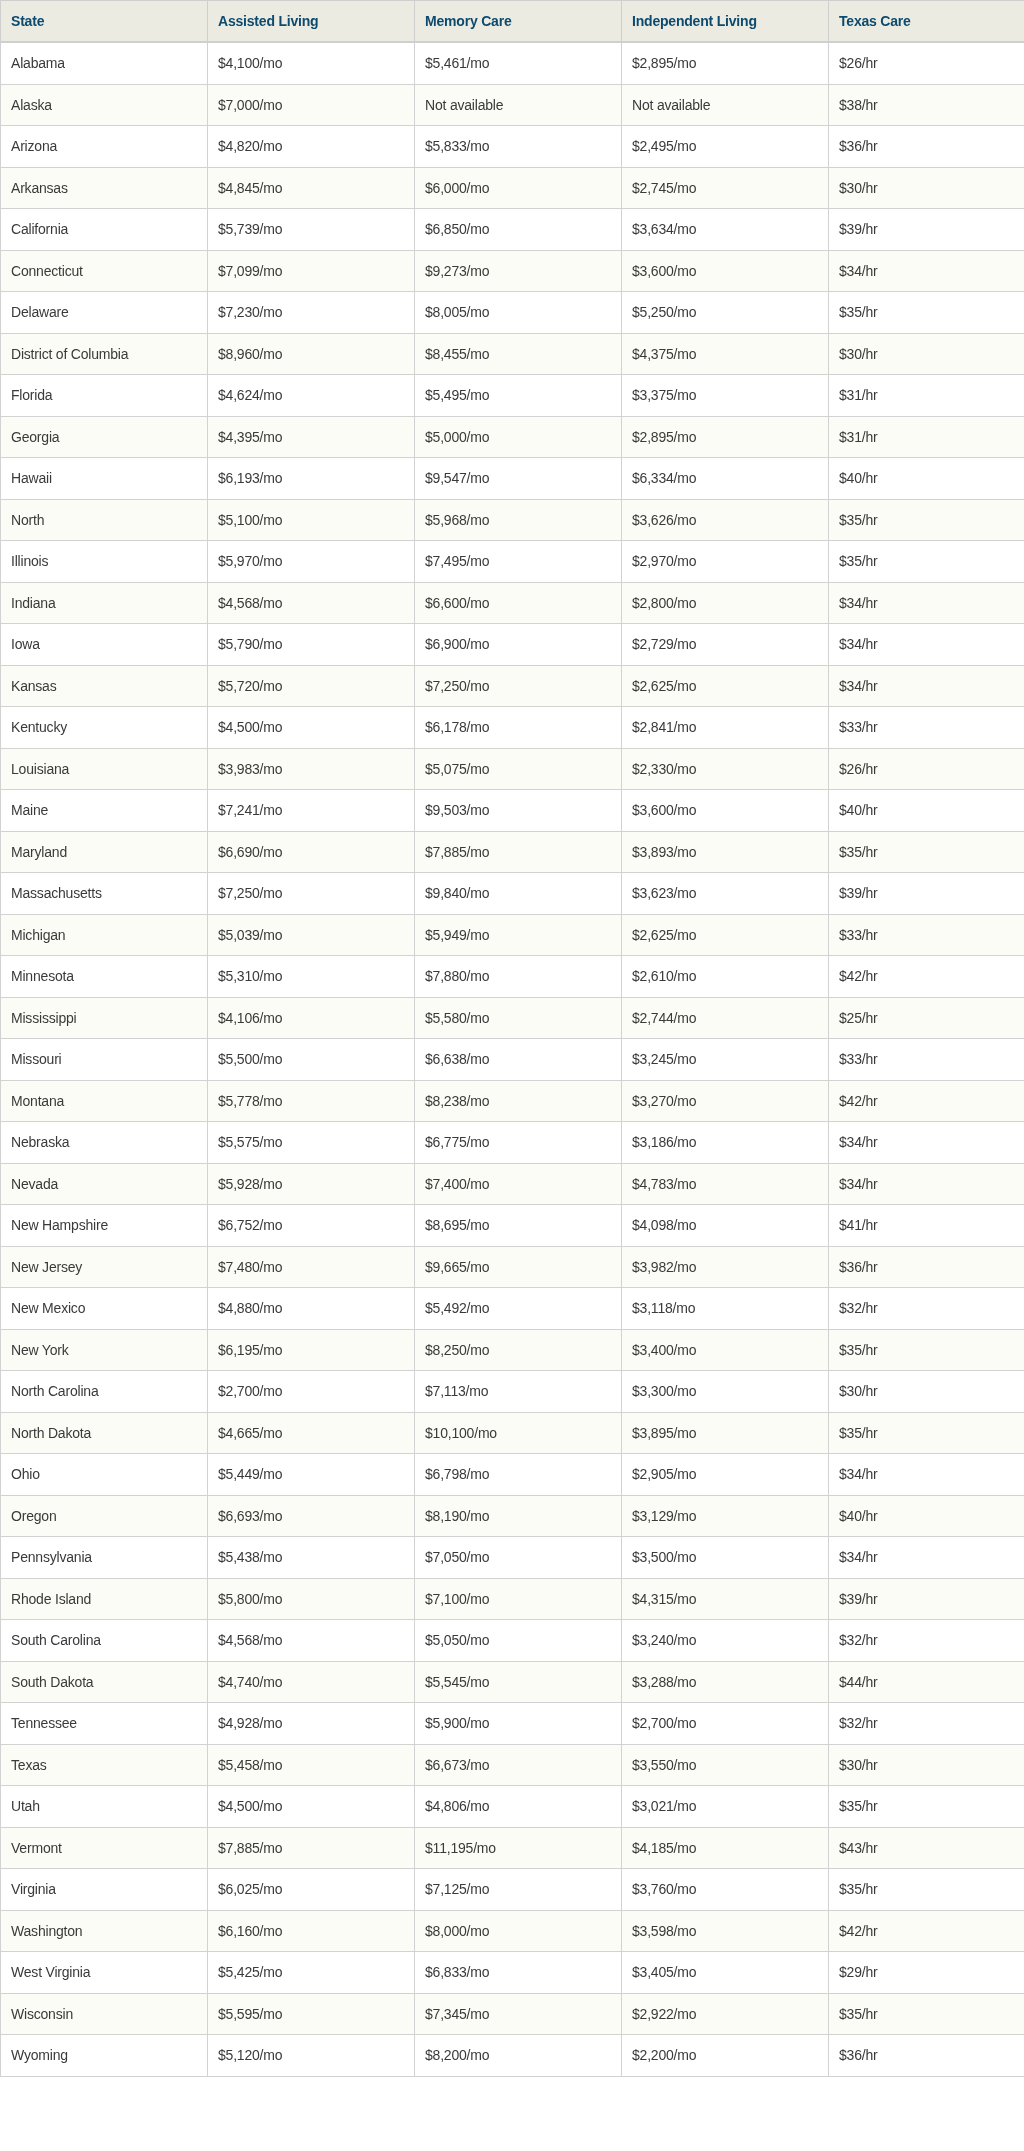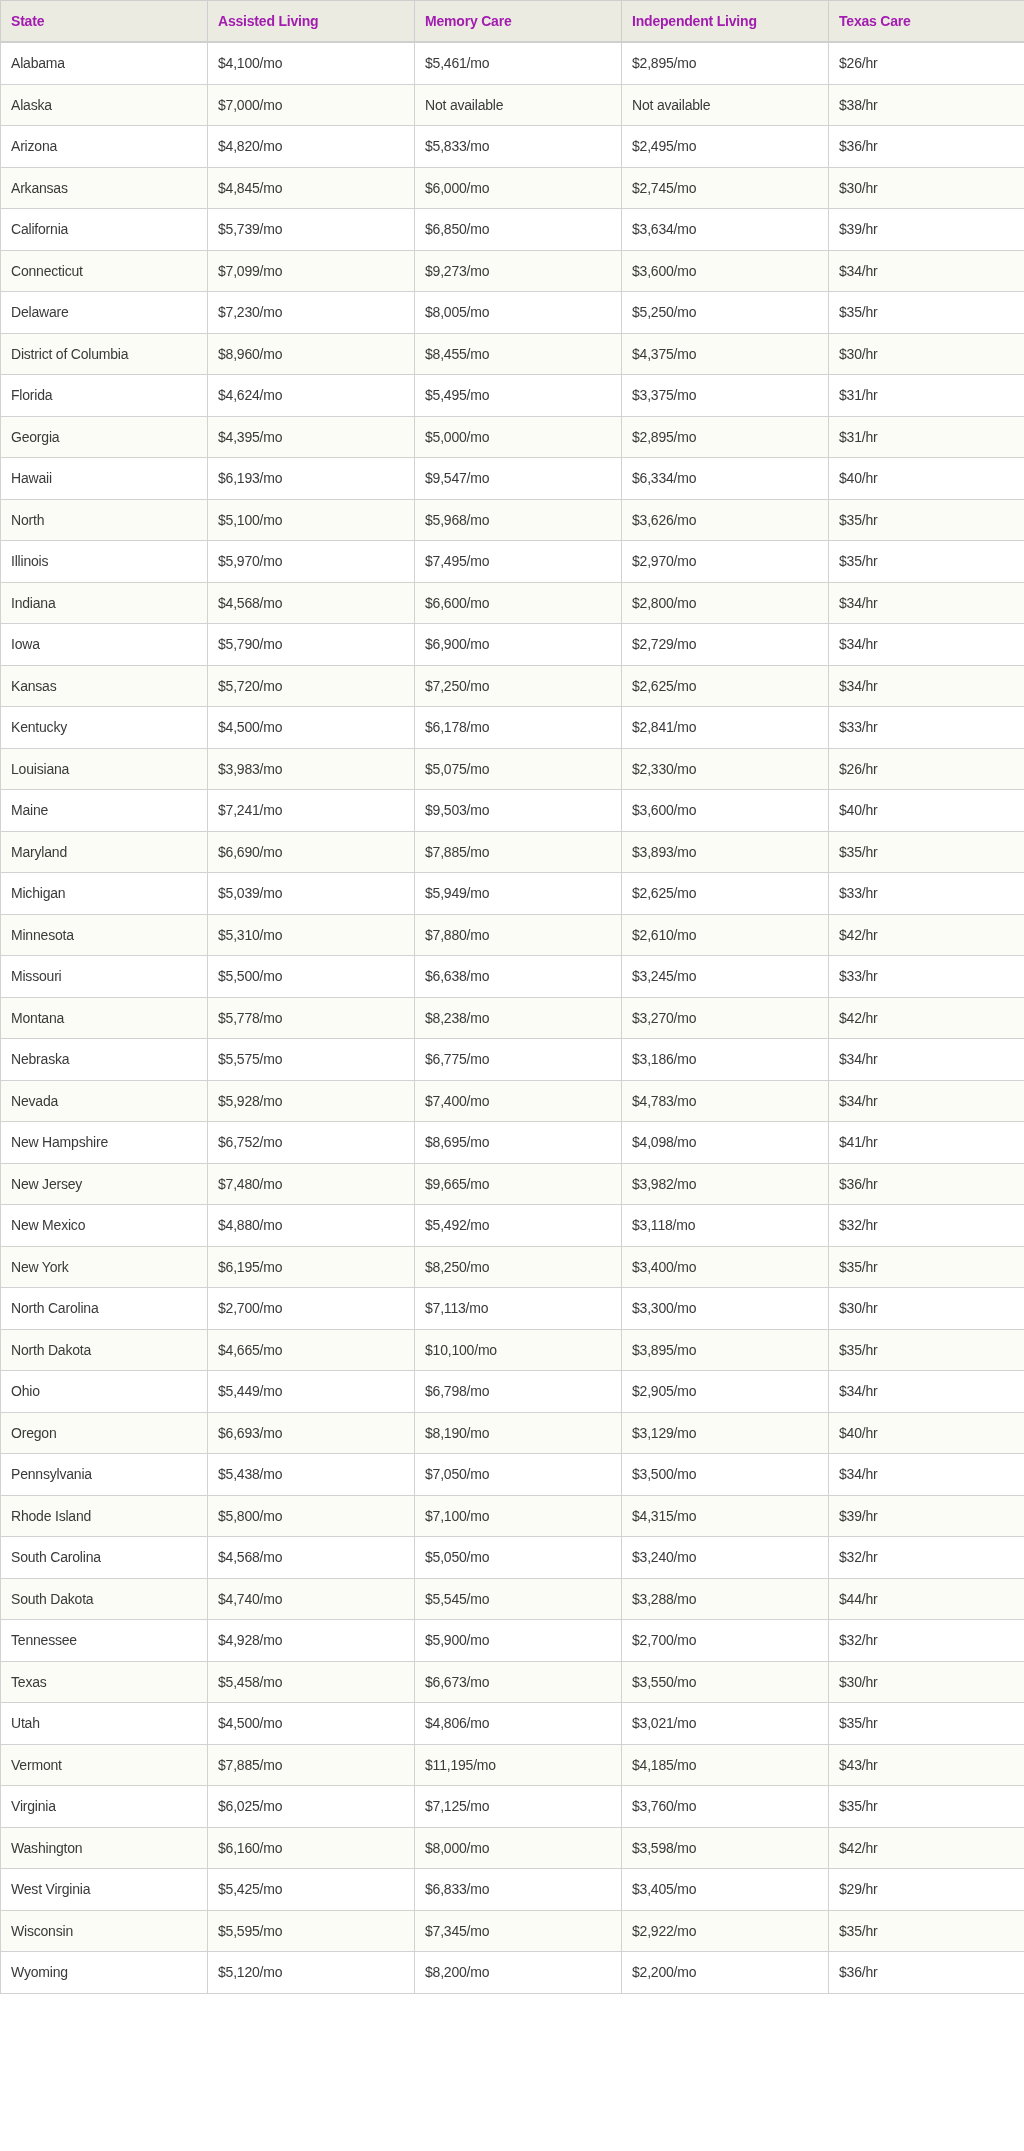--- a/index.html
+++ b/index.html
@@ -12,21 +12,21 @@
     font-size: 14px;
     color: #3a3a3a;
   }
   table.cost-table col.c-state { width: 207px; }
   table.cost-table col.c-al { width: 207px; }
   table.cost-table col.c-mc { width: 207px; }
   table.cost-table col.c-il { width: 207px; }
   table.cost-table col.c-hc { width: 196px; }
   thead th {
     background: #ecebe2;
-    color: #a21caf;
+    color: #0c4a6e;
     font-weight: bold;
     text-align: left;
     height: 40px;
     padding: 0 10px;
     border: 1px solid #cfcfcf;
     border-bottom: 2px solid #cfcfcf;
     letter-spacing: -0.2px;
   }
   tbody td {
     height: 40.5px;
@@ -194,34 +194,48 @@
         <td>$40/hr</td>
       </tr>
       <tr>
         <td>Maryland</td>
         <td>$6,690/mo</td>
         <td>$7,885/mo</td>
         <td>$3,893/mo</td>
         <td>$35/hr</td>
       </tr>
       <tr>
+        <td>Massachusetts</td>
+        <td>$7,250/mo</td>
+        <td>$9,840/mo</td>
+        <td>$3,623/mo</td>
+        <td>$39/hr</td>
+      </tr>
+      <tr>
         <td>Michigan</td>
         <td>$5,039/mo</td>
         <td>$5,949/mo</td>
         <td>$2,625/mo</td>
         <td>$33/hr</td>
       </tr>
       <tr>
         <td>Minnesota</td>
         <td>$5,310/mo</td>
         <td>$7,880/mo</td>
         <td>$2,610/mo</td>
         <td>$42/hr</td>
       </tr>
       <tr>
+        <td>Mississippi</td>
+        <td>$4,106/mo</td>
+        <td>$5,580/mo</td>
+        <td>$2,744/mo</td>
+        <td>$25/hr</td>
+      </tr>
+      <tr>
         <td>Missouri</td>
         <td>$5,500/mo</td>
         <td>$6,638/mo</td>
         <td>$3,245/mo</td>
         <td>$33/hr</td>
       </tr>
       <tr>
         <td>Montana</td>
         <td>$5,778/mo</td>
         <td>$8,238/mo</td>

